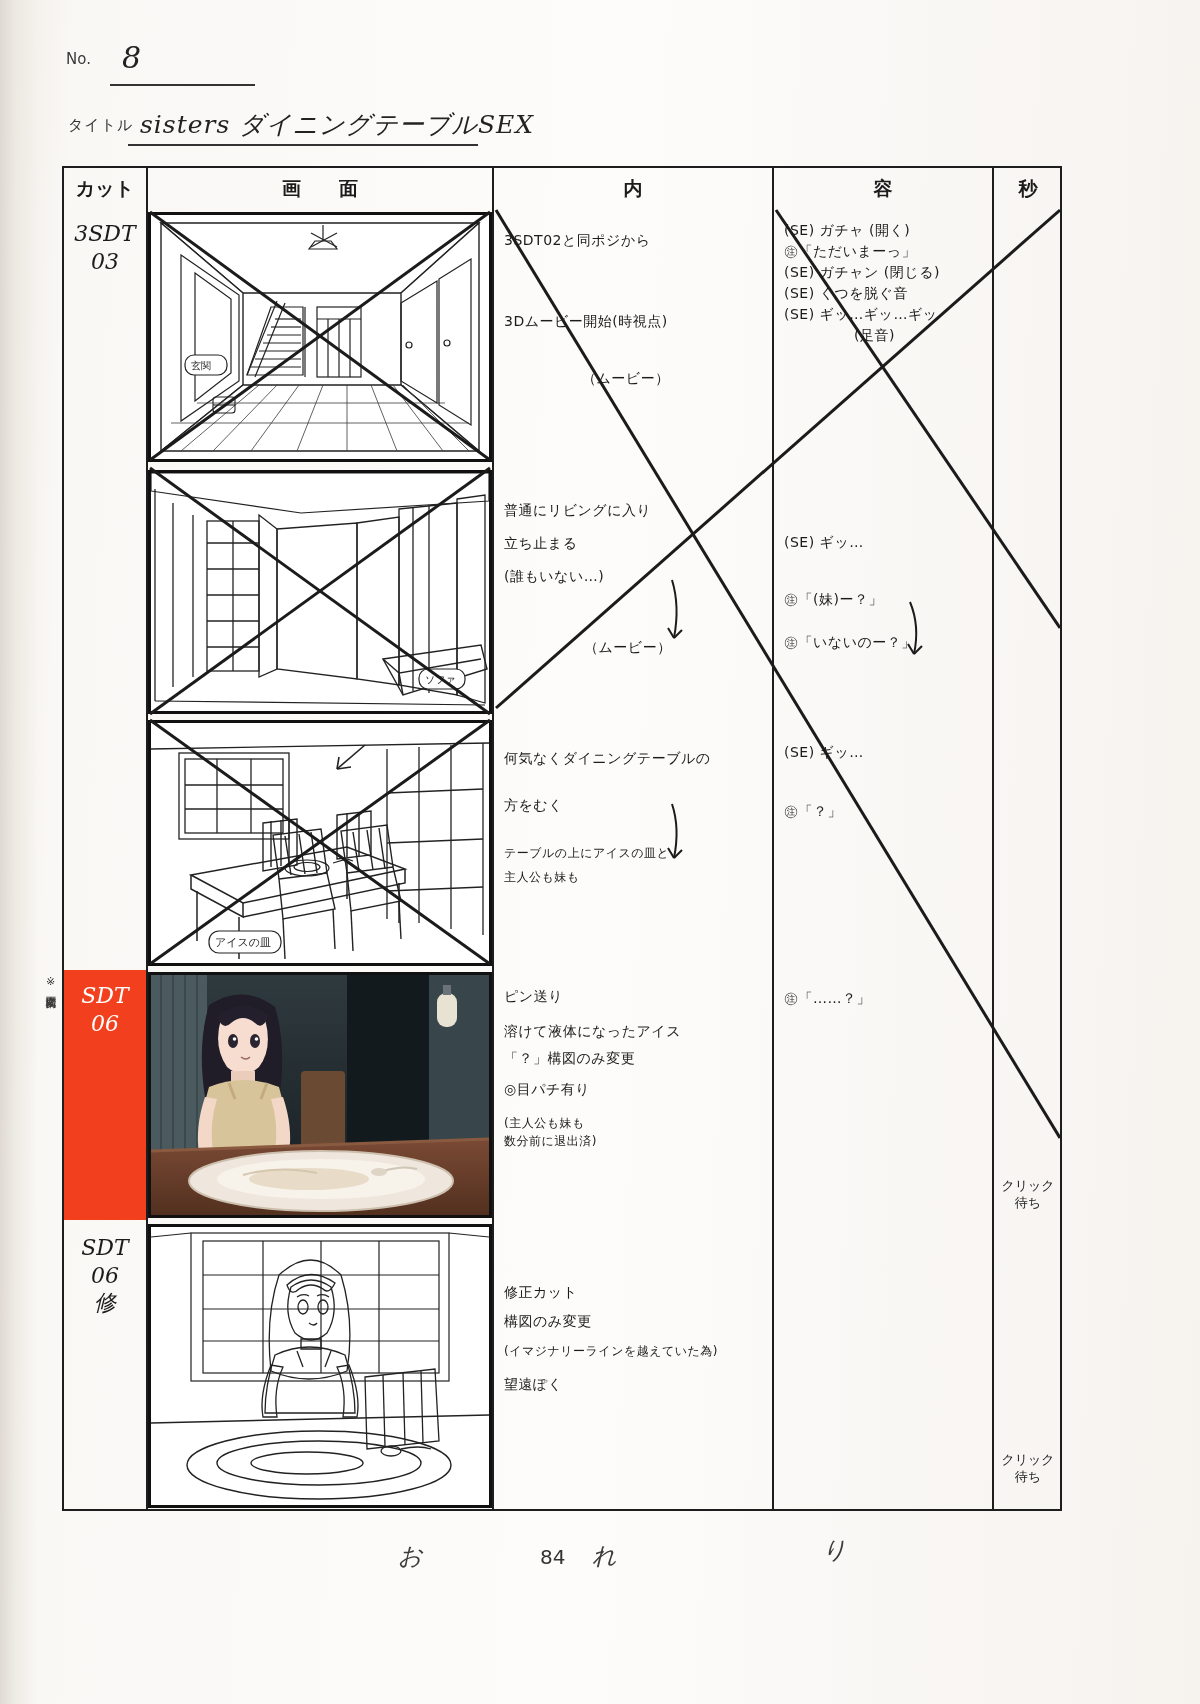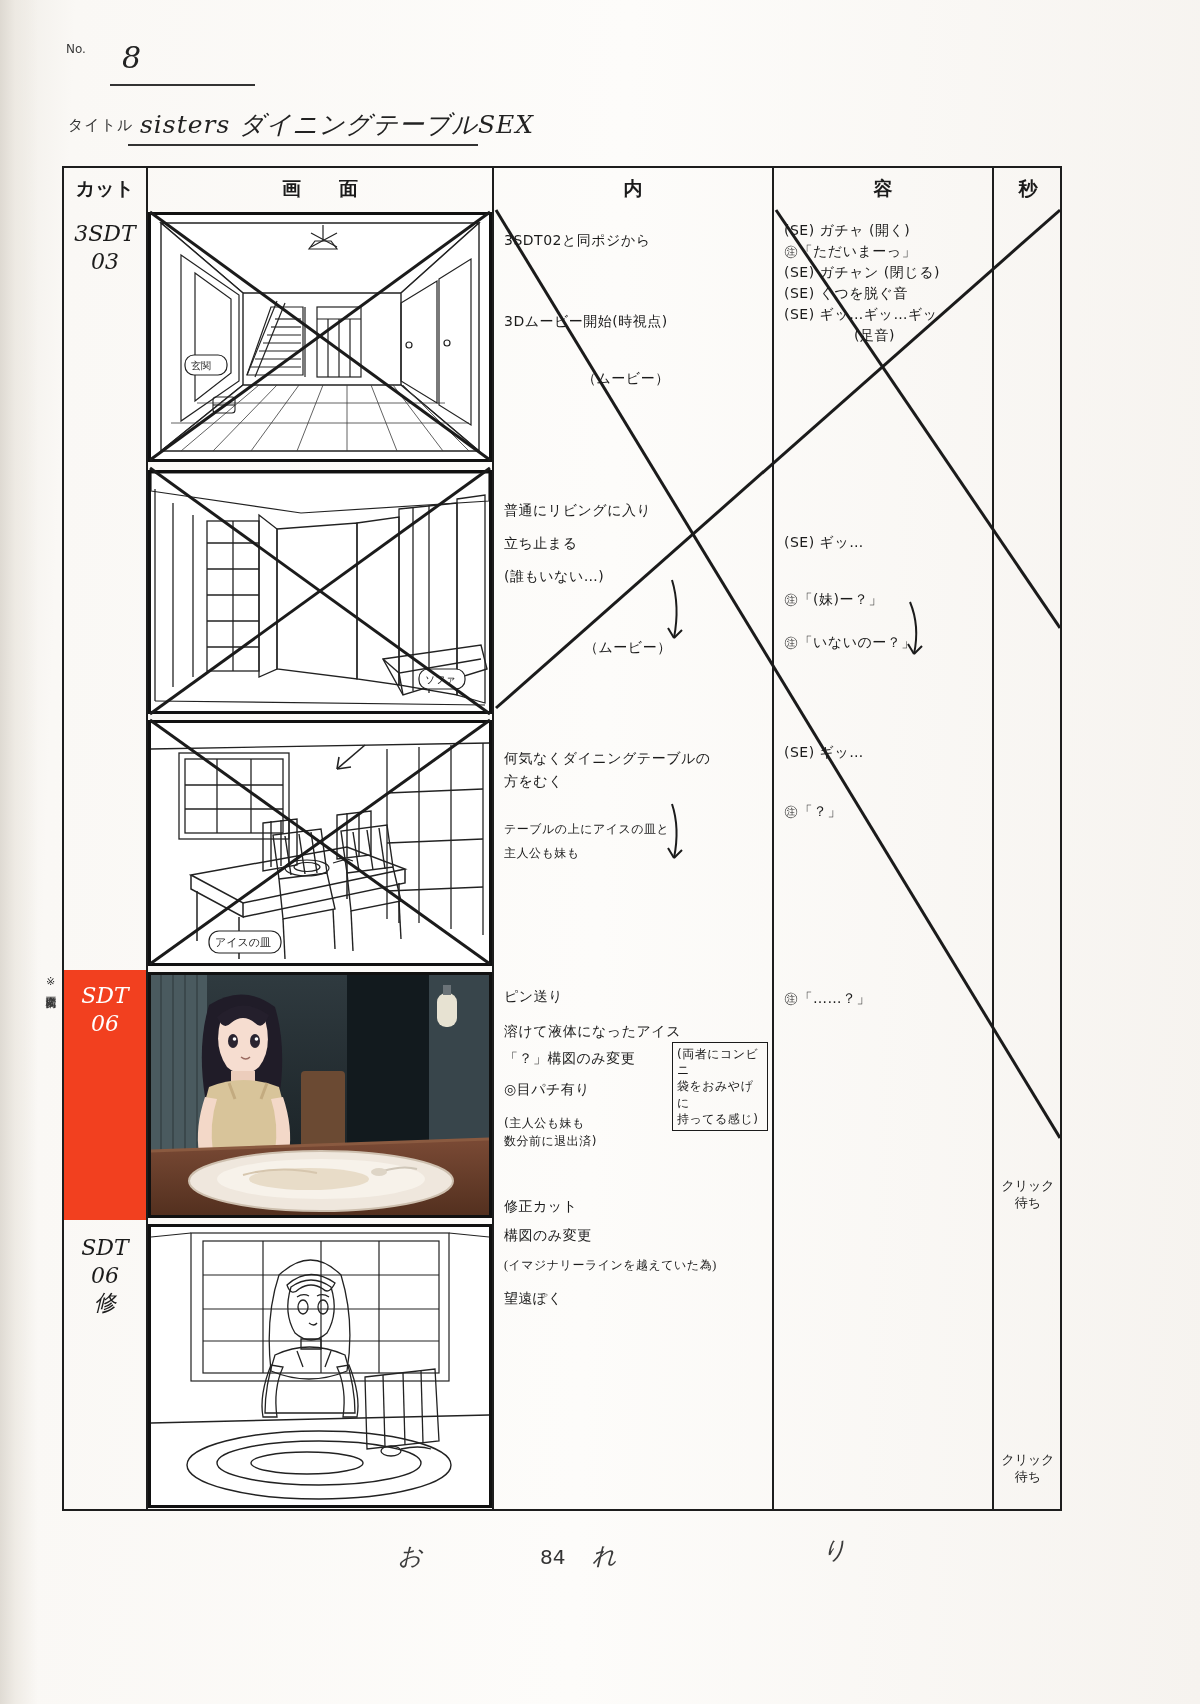--- a/index.html
+++ b/index.html
@@ -14,21 +14,21 @@
     position:absolute;inset:0;
     background:linear-gradient(92deg,#efece6 0%,#faf8f5 6%,#fdfcfa 50%,#f6f3ef 100%);
   }
   .page:before{
     content:"";position:absolute;left:0;top:0;width:38px;height:100%;
     background:linear-gradient(90deg,#d9d4cc 0%,#ece8e1 40%,rgba(255,255,255,0) 100%);
     opacity:.8;
   }
   
   .hdr-no{
-    position:absolute;left:66px;top:42px;font-size:12px;color:#3a3a3a;
+    position:absolute;left:66px;top:50px;font-size:15px;color:#3a3a3a;
   }
   .hdr-no-val{
     position:absolute;left:122px;top:40px;font-size:30px;color:#222;
     font-family:"DejaVu Serif",serif;font-style:italic;
   }
   .hdr-no-line{
     position:absolute;left:110px;top:84px;width:145px;height:2px;background:#333;
   }
   .hdr-title-lbl{
     position:absolute;left:68px;top:116px;font-size:15px;color:#333;letter-spacing:1px;
@@ -370,21 +370,21 @@
 
         <g>
           <rect x="58" y="208" width="72" height="22" rx="10" fill="#fff" stroke="#222" stroke-width="1.2"></rect>
           <text x="64" y="223" font-size="11" fill="#222" font-family="DejaVu Sans">アイスの皿</text>
         </g>
       </svg>
     </div>
 
     <div class="naicell hand" style="top:550px;height:250px;">
       <div style="margin-top:22px">何気なくダイニングテーブルの</div>
-      <div style="margin-top:2px">方をむく</div>
+      <div style="margin-top:26px">方をむく</div>
       <div class="small" style="margin-top:28px">テーブルの上にアイスの皿と</div>
       <div class="small" style="margin-top:6px">主人公も妹も</div>
     </div>
 
     <div class="youcell hand" style="top:550px;height:250px;">
       <div style="margin-top:16px">(SE) ギッ…</div>
       <div style="margin-top:38px">㊟「？」</div>
     </div>
 
     <div class="byocell" style="top:550px;height:250px;"></div>
@@ -469,25 +469,20 @@
       </svg>
     </div>
 
     <div class="naicell hand" style="top:802px;height:250px;">
       <div style="margin-top:8px">ピン送り</div>
       <div style="margin-top:14px">溶けて液体になったアイス</div>
       <div style="margin-top:6px">「？」構図のみ変更</div>
       <div style="margin-top:10px">◎目パチ有り</div>
       <div class="small" style="margin-top:14px">(主人公も妹も</div>
       <div class="small">数分前に退出済)</div>
-      <div class="small" style="position:absolute;right:4px;top:72px;width:86px;border:1px solid #1b1b1b;padding:3px 4px;line-height:1.35;">
-        <span>(両者にコンビニ</span><br>
-        <span>袋をおみやげに</span><br>
-        <span>持ってる感じ)</span>
-      </div>
     </div>
 
     <div class="youcell hand" style="top:802px;height:250px;">
       <div style="margin-top:10px">㊟「……？」</div>
     </div>
 
     <div class="byocell" style="top:802px;height:250px;">
       <div class="clickwait" style="position:absolute;bottom:8px;left:0;width:100%;white-space:pre-line;">クリック
 待ち</div>
     </div>
@@ -549,21 +544,21 @@
           <ellipse cx="156" cy="236" rx="56" ry="11"></ellipse>
         </g>
 
         <g stroke="#222" stroke-width="1.3" fill="none">
           <ellipse cx="240" cy="224" rx="10" ry="5"></ellipse>
           <path d="M250 222 q18 -4 30 0"></path>
         </g>
       </svg>
     </div>
 
-    <div class="naicell hand" style="top:1010px;height:288px;font-family:Liberation Serif, serif;">
+    <div class="naicell hand" style="top:1096px;height:288px;">
       <div style="margin-top:10px">修正カット</div>
       <div style="margin-top:8px">構図のみ変更</div>
       <div class="small" style="margin-top:10px">(イマジナリーラインを越えていた為)</div>
       <div style="margin-top:14px">望遠ぽく</div>
     </div>
 
     <div class="youcell hand" style="top:1054px;height:288px;"></div>
 
     <div class="byocell" style="top:1054px;height:288px;">
       <div class="clickwait" style="position:absolute;bottom:24px;left:0;width:100%;white-space:pre-line;">クリック

